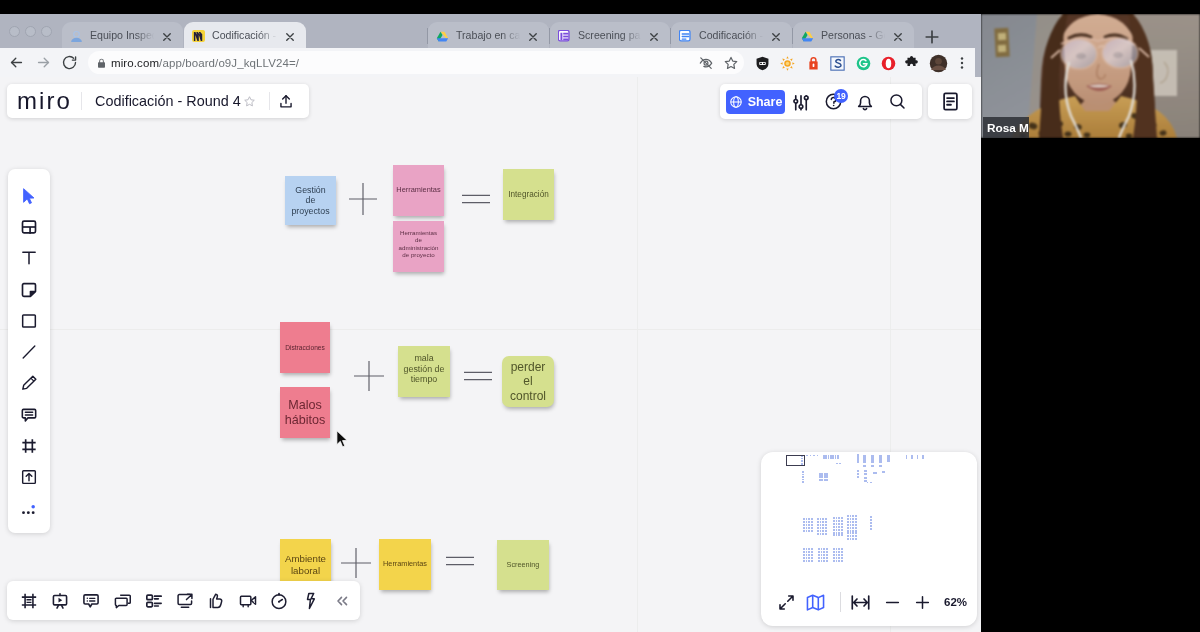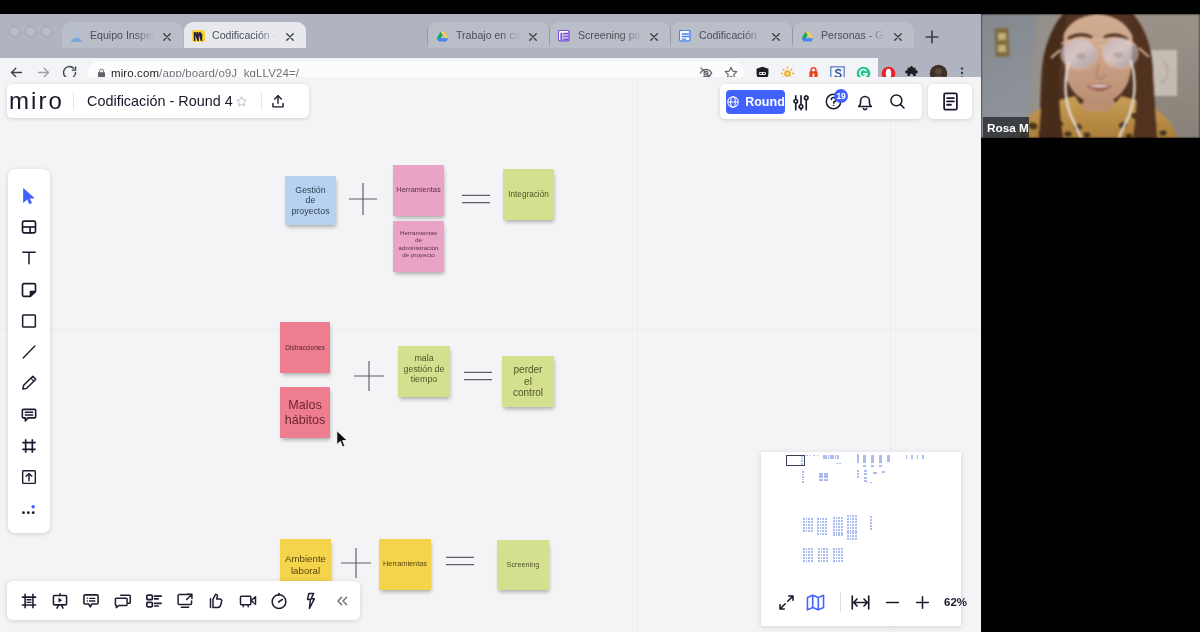--- a/index.html
+++ b/index.html
@@ -16,51 +16,51 @@
   .tab .fav{width:13px;height:13px;flex:0 0 13px;margin-right:7px;border-radius:2px;overflow:hidden;position:relative;}
   .tab .ttl{font-size:10.6px;color:#4b4f57;white-space:nowrap;overflow:hidden;flex:1 1 auto;
     -webkit-mask-image:linear-gradient(to right,#000 68%,transparent 96%);
     mask-image:linear-gradient(to right,#000 68%,transparent 96%);}
   .tab .xc{width:12px;height:12px;flex:0 0 12px;margin-left:4px;position:relative;}
   .tab.active{background:#e7e9ee;}
   .tab.inactive{background:#babec9;}
   .tabsep{position:absolute;top:14px;width:1px;height:16px;background:#9398a5;}
 
   
-  #navbar{position:absolute;left:0;top:44px;width:878px;height:30px;background:#f3f4f7;}
+  #navbar{position:absolute;left:0;top:34px;width:975px;height:30px;background:#f3f4f7;}
   #omnibox{position:absolute;left:88px;top:3px;width:656px;height:23px;border-radius:12px;background:#fcfcfd;}
   #extbar{position:absolute;left:0;top:0;width:981px;height:30px;}
   #omnitext{position:absolute;left:111px;top:9px;font-size:11.5px;color:#4a4a4a;letter-spacing:0.1px;white-space:nowrap;}
   #omnitext b{font-weight:400;color:#202124;}
   #omnitext span{color:#6e7377;}
   .navicon{position:absolute;}
 
   
   #page{position:absolute;left:0;top:63px;width:981px;height:555px;background:#f4f4f6;overflow:hidden;}
 
   
   .gridline{position:absolute;background:#ececed;}
 
   
   #miro-header{position:absolute;left:7px;top:7px;width:302px;height:34px;background:#fff;border-radius:5px;box-shadow:0 1px 4px rgba(0,0,0,.14);display:flex;align-items:center;}
-  #miro-logo{font-size:24px;letter-spacing:2.1px;color:#17172b;margin-left:2px;font-weight:400;line-height:1;}
+  #miro-logo{font-size:24px;letter-spacing:2.1px;color:#17172b;margin-left:10px;font-weight:400;line-height:1;}
   .hsep{width:1px;height:18px;background:#e6e6ea;}
   #board-title{font-size:14.4px;color:#17172b;margin:0 2px 0 0;white-space:nowrap;}
 
   #miro-right{position:absolute;left:720px;top:7px;width:202px;height:35px;background:#fff;border-radius:5px;box-shadow:0 1px 4px rgba(0,0,0,.14);display:flex;align-items:center;padding:0 3px;box-sizing:border-box;}
   #share-btn{display:flex;align-items:center;background:#4262ff;color:#fff;border-radius:4px;height:24px;width:59px;justify-content:center;font-size:12.5px;font-weight:700;margin-left:3px;}
   #miro-doc{position:absolute;left:928px;top:7px;width:44px;height:35px;background:#fff;border-radius:5px;box-shadow:0 1px 4px rgba(0,0,0,.14);display:flex;align-items:center;justify-content:center;}
 
   #left-tools{position:absolute;left:8px;top:92px;width:42px;height:364px;border-radius:7px;background:#fff;box-shadow:0 1px 5px rgba(0,0,0,.15);padding:11px 0 0 0;box-sizing:border-box;display:flex;flex-direction:column;align-items:center;}
   .ltool{width:42px;height:31.3px;display:flex;align-items:center;justify-content:center;}
 
   #bottom-tools{position:absolute;left:7px;top:504px;height:39px;background:#fff;border-radius:6px;box-shadow:0 1px 5px rgba(0,0,0,.15);display:flex;align-items:center;padding:0 5px 0 6px;}
   .btool{width:31.3px;height:39px;display:flex;align-items:center;justify-content:center;}
 
-  #minimap{position:absolute;left:761px;top:375px;width:200px;height:174px;background:#fff;border-radius:0;box-shadow:0 1px 5px rgba(0,0,0,.15);}
+  #minimap{position:absolute;left:761px;top:375px;width:216px;height:174px;background:#fff;border-radius:12px;box-shadow:0 1px 5px rgba(0,0,0,.15);}
   #mini-canvas{position:absolute;left:0;top:0;width:216px;height:134px;overflow:hidden;filter:blur(0.35px);}
   #mini-bar{position:absolute;left:0;bottom:8px;width:216px;height:32px;display:flex;align-items:center;}
   #zoomval{font-size:11.5px;font-weight:700;color:#1a1a2e;}
 
   
   .note{position:absolute;box-sizing:border-box;display:flex;align-items:center;justify-content:center;text-align:center;
         box-shadow:1px 3px 4px -1px rgba(0,0,0,.30);}
   .note span{display:block;line-height:1.18;}
 
   
@@ -277,21 +277,21 @@
           </div>
           <div class="note" style="left: 280px; top: 245px; width: 50px; height: 51px; background: rgb(238, 125, 143); font-size: 6.6px; color: rgb(91, 36, 48); align-items: center;">
             <span>Distracciones</span>
           </div>
           <div class="note" style="left: 280px; top: 310px; width: 50px; height: 51px; background: rgb(238, 125, 143); font-size: 12.6px; color: rgb(109, 39, 51); align-items: center;">
             <span>Malos<br>hábitos</span>
           </div>
           <div class="note" style="left: 398px; top: 269px; width: 52px; height: 51px; background: rgb(213, 224, 142); font-size: 8.9px; color: rgb(81, 86, 42); align-items: center; padding-bottom: 5px;">
             <span>mala<br>gestión de<br>tiempo</span>
           </div>
-          <div class="note" style="left: 502px; top: 279px; width: 52px; height: 51px; background: rgb(213, 224, 142); font-size: 10px; color: rgb(81, 86, 42); align-items: center;">
+          <div class="note" style="left: 502px; top: 279px; width: 52px; height: 51px; background: rgb(213, 224, 142); font-size: 12px; color: rgb(81, 86, 42); align-items: center; border-radius: 7px;">
             <span>perder<br>el<br>control</span>
           </div>
           <div class="note" style="left: 280px; top: 462px; width: 51px; height: 45px; background: rgb(243, 212, 75); font-size: 9.7px; color: rgb(90, 68, 18); align-items: center; padding-top: 6px;">
             <span>Ambiente<br>laboral</span>
           </div>
           <div class="note" style="left: 379px; top: 462px; width: 52px; height: 51px; background: rgb(243, 212, 75); font-size: 7.3px; color: rgb(90, 68, 18); align-items: center;">
             <span>Herramientas</span>
           </div>
           <div class="note" style="left: 497px; top: 463px; width: 52px; height: 50px; background: rgb(213, 224, 142); font-size: 7.3px; color: rgb(81, 86, 42); align-items: center;">
             <span>Screening</span>
@@ -343,21 +343,21 @@
           </svg>
       </div>
 
       <div id="miro-right">
         <div id="share-btn">
           <svg width="14" height="14" viewBox="0 0 24 24" fill="none" stroke="#fff" stroke-width="1.8">
               <circle cx="12" cy="12" r="9"></circle>
               <ellipse cx="12" cy="12" rx="4" ry="9"></ellipse>
               <path d="M3 12h18"></path>
             </svg>
-          <span style="margin-left:5px">Round</span>
+          <span style="margin-left:5px">Share</span>
         </div>
         <div class="mrbtn">
           <svg width="18" height="18" viewBox="0 0 24 24" fill="none" stroke="#1a1a2e" stroke-width="2.2" stroke-linecap="round">
               <path d="M5 3.6v18.8M12 3.6v18.8M19 3.6v18.8"></path>
               <circle cx="5" cy="11" r="2.4" fill="#fff"></circle>
               <circle cx="12" cy="18" r="2.4" fill="#fff"></circle>
               <circle cx="19" cy="6.4" r="2.4" fill="#fff"></circle>
             </svg>
         </div>
         <div class="mrbtn" style="position:relative">

